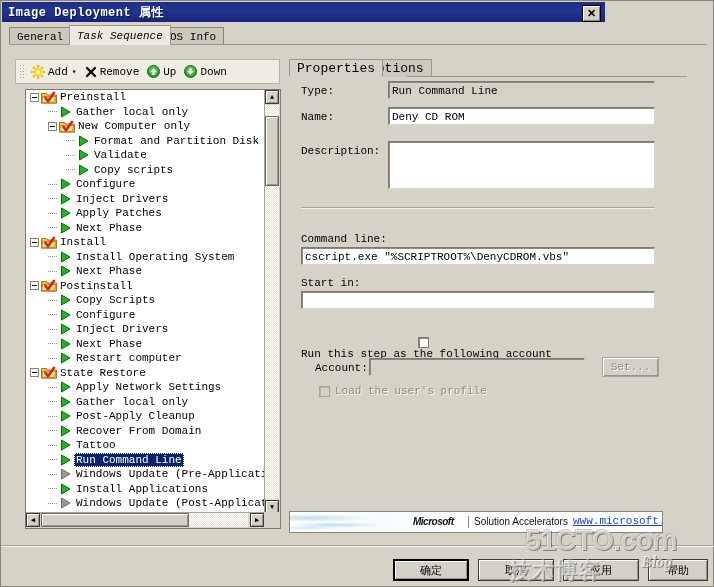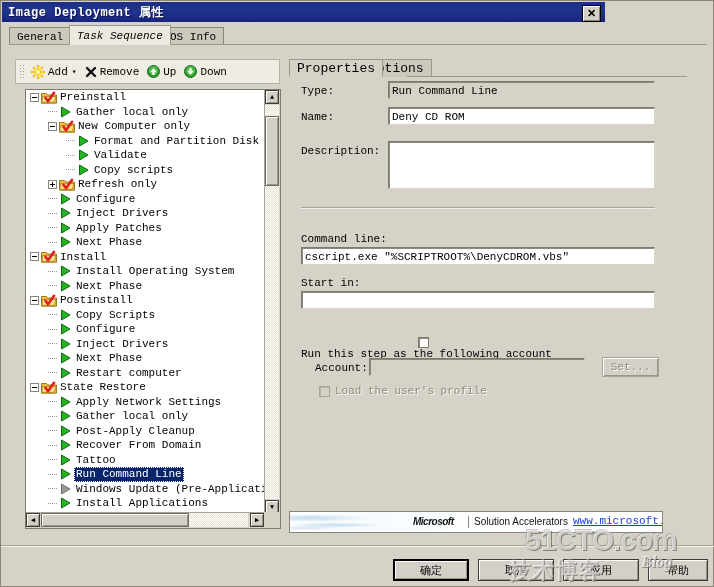--- a/index.html
+++ b/index.html
@@ -249,25 +249,20 @@
             </svg></span><span class="label">New Computer only</span></div>
         <div class="trow"><span class="spacer" style="width:40px"></span><span class="dots"></span><span class="ico-play"><svg width="13" height="12" viewBox="0 0 13 12">
               <path d="M2.5 1 L11 6 L2.5 11 Z" fill="#22b422" stroke="#0d6b0d" stroke-width="1" stroke-linejoin="round"></path>
             </svg></span><span class="label">Format and Partition Disk</span></div>
         <div class="trow"><span class="spacer" style="width:40px"></span><span class="dots"></span><span class="ico-play"><svg width="13" height="12" viewBox="0 0 13 12">
               <path d="M2.5 1 L11 6 L2.5 11 Z" fill="#22b422" stroke="#0d6b0d" stroke-width="1" stroke-linejoin="round"></path>
             </svg></span><span class="label">Validate</span></div>
         <div class="trow"><span class="spacer" style="width:40px"></span><span class="dots"></span><span class="ico-play"><svg width="13" height="12" viewBox="0 0 13 12">
               <path d="M2.5 1 L11 6 L2.5 11 Z" fill="#22b422" stroke="#0d6b0d" stroke-width="1" stroke-linejoin="round"></path>
             </svg></span><span class="label">Copy scripts</span></div>
-        <div class="trow"><span class="spacer" style="width:22px"></span><span class="expander plus"></span><span class="ico-folder"><svg width="16" height="13" viewBox="0 0 16 13">
-              <path d="M0.5 2.5 L5.5 2.5 L6.8 4 L15.5 4 L15.5 12.2 L0.5 12.2 Z" fill="#f6c445" stroke="#a07a16" stroke-width="1"></path>
-              <path d="M1.6 5.4 L15 5.4 L13.4 11.4 L0.8 11.4 Z" fill="#ffe08a" stroke="#a07a16" stroke-width=".8"></path>
-              <path d="M4.5 6.8 L7 10.2 L13 1.8" stroke="#e02020" stroke-width="2.6" fill="none" stroke-linecap="round" stroke-linejoin="round"></path>
-            </svg></span><span class="label">Refresh only</span></div>
         <div class="trow"><span class="spacer" style="width:22px"></span><span class="dots"></span><span class="ico-play"><svg width="13" height="12" viewBox="0 0 13 12">
               <path d="M2.5 1 L11 6 L2.5 11 Z" fill="#22b422" stroke="#0d6b0d" stroke-width="1" stroke-linejoin="round"></path>
             </svg></span><span class="label">Configure</span></div>
         <div class="trow"><span class="spacer" style="width:22px"></span><span class="dots"></span><span class="ico-play"><svg width="13" height="12" viewBox="0 0 13 12">
               <path d="M2.5 1 L11 6 L2.5 11 Z" fill="#22b422" stroke="#0d6b0d" stroke-width="1" stroke-linejoin="round"></path>
             </svg></span><span class="label">Inject Drivers</span></div>
         <div class="trow"><span class="spacer" style="width:22px"></span><span class="dots"></span><span class="ico-play"><svg width="13" height="12" viewBox="0 0 13 12">
               <path d="M2.5 1 L11 6 L2.5 11 Z" fill="#22b422" stroke="#0d6b0d" stroke-width="1" stroke-linejoin="round"></path>
             </svg></span><span class="label">Apply Patches</span></div>
         <div class="trow"><span class="spacer" style="width:22px"></span><span class="dots"></span><span class="ico-play"><svg width="13" height="12" viewBox="0 0 13 12">

